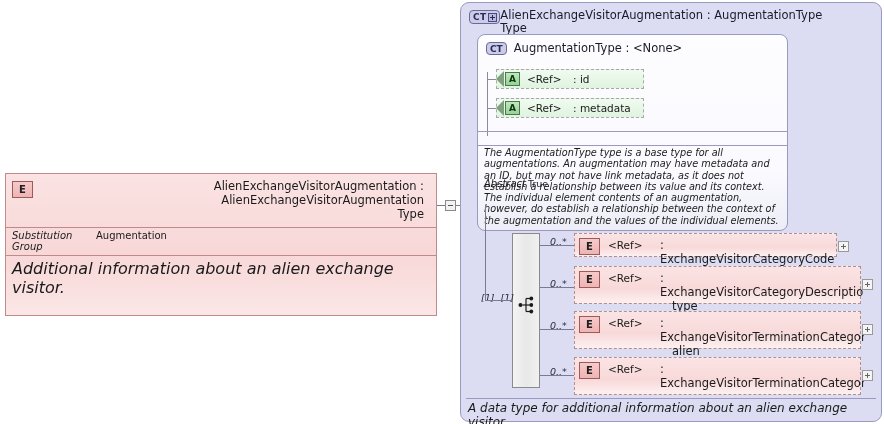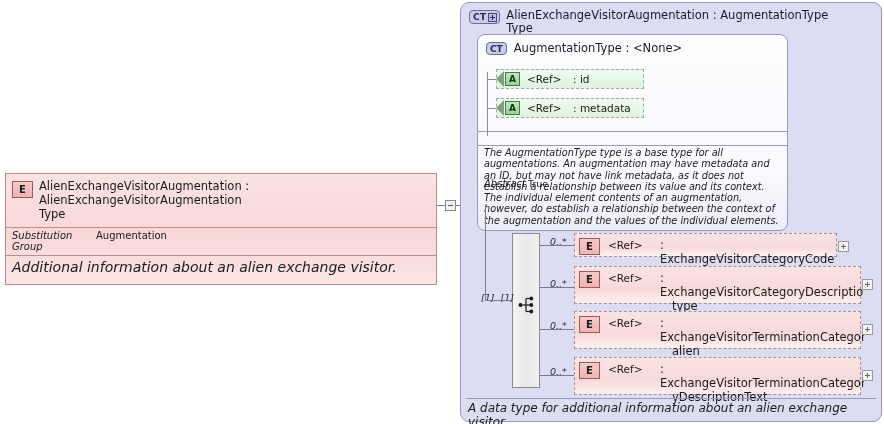--- a/index.html
+++ b/index.html
@@ -39,43 +39,43 @@
     color: #202020;
     font-size: 10px;
     font-weight: bold;
     text-align: center;
     line-height: 15px;
     margin-top: 2px;
     font-family: "DejaVu Sans", sans-serif;
   }
   .elem-title {
     flex: 1 1 auto;
-    text-align: left;
+    text-align: right;
     font-size: 11.5px;
     line-height: 14px;
     padding: 0 6px;
     color: #1a1a1a;
   }
   .elem-row {
     display: flex;
     align-items: baseline;
     padding: 2px 6px 3px 6px;
     border-bottom: 1px solid #c08a8a;
     font-size: 10px;
   }
   .elem-row .lbl {
     font-style: italic;
     width: 84px;
     flex: 0 0 auto;
   }
   .elem-row .val { font-style: normal; }
   .elem-desc {
-    padding: 3px 6px 9px 6px;
+    padding: 3px 6px 18px 6px;
     font-style: italic;
-    font-size: 14px;
+    font-size: 16px;
   }
 
   
   .conn-line {
     position: absolute;
     background: #7a7a95;
     height: 1px;
   }
   .toggle-minus {
     position: absolute;
@@ -151,21 +151,20 @@
   }
   .ctp-sq::before {
     content: ""; position: absolute;
     left: 1px; right: 1px; top: 3px; height: 1px; background: #2a2a55;
   }
   .ctp-sq::after {
     content: ""; position: absolute;
     top: 1px; bottom: 1px; left: 3px; width: 1px; background: #2a2a55;
   }
   .ct-panel-title {
-    margin-left: 6px;
     font-size: 11.5px;
     line-height: 13px;
     color: #1a1a2a;
     max-width: 350px;
   }
 
   
   .ct-inner {
     position: absolute;
     left: 477px; top: 34px;
@@ -505,21 +504,20 @@
   </div>
   <div class="toggle-plus" style="left:862px; top:324px;"></div>
 
   <div class="row-line" style="top:375px;"></div>
   <div class="card-label" style="top:366px;">0..*</div>
   <div class="el-row" style="top:357px; width:287px; height:38px;">
     <span class="badge-E2">E</span>
     <span class="el-ref">&lt;Ref&gt;</span>
     <span class="el-name">
       <span>: ExchangeVisitorTerminationCategor</span><br>
-      <span style="padding-left:12px">yDescriptionText</span>
     </span>
   </div>
   <div class="toggle-plus" style="left:862px; top:370px;"></div>
 
   <div class="panel-foot-sep"></div>
   <div class="panel-foot">A data type for additional information about an alien exchange visitor.</div>
 
 </div>
 
 </body></html>

